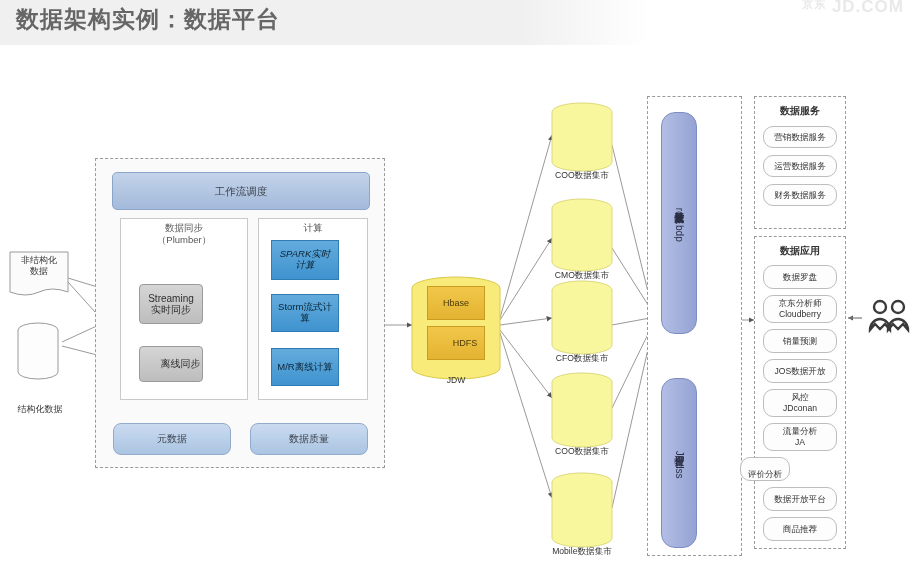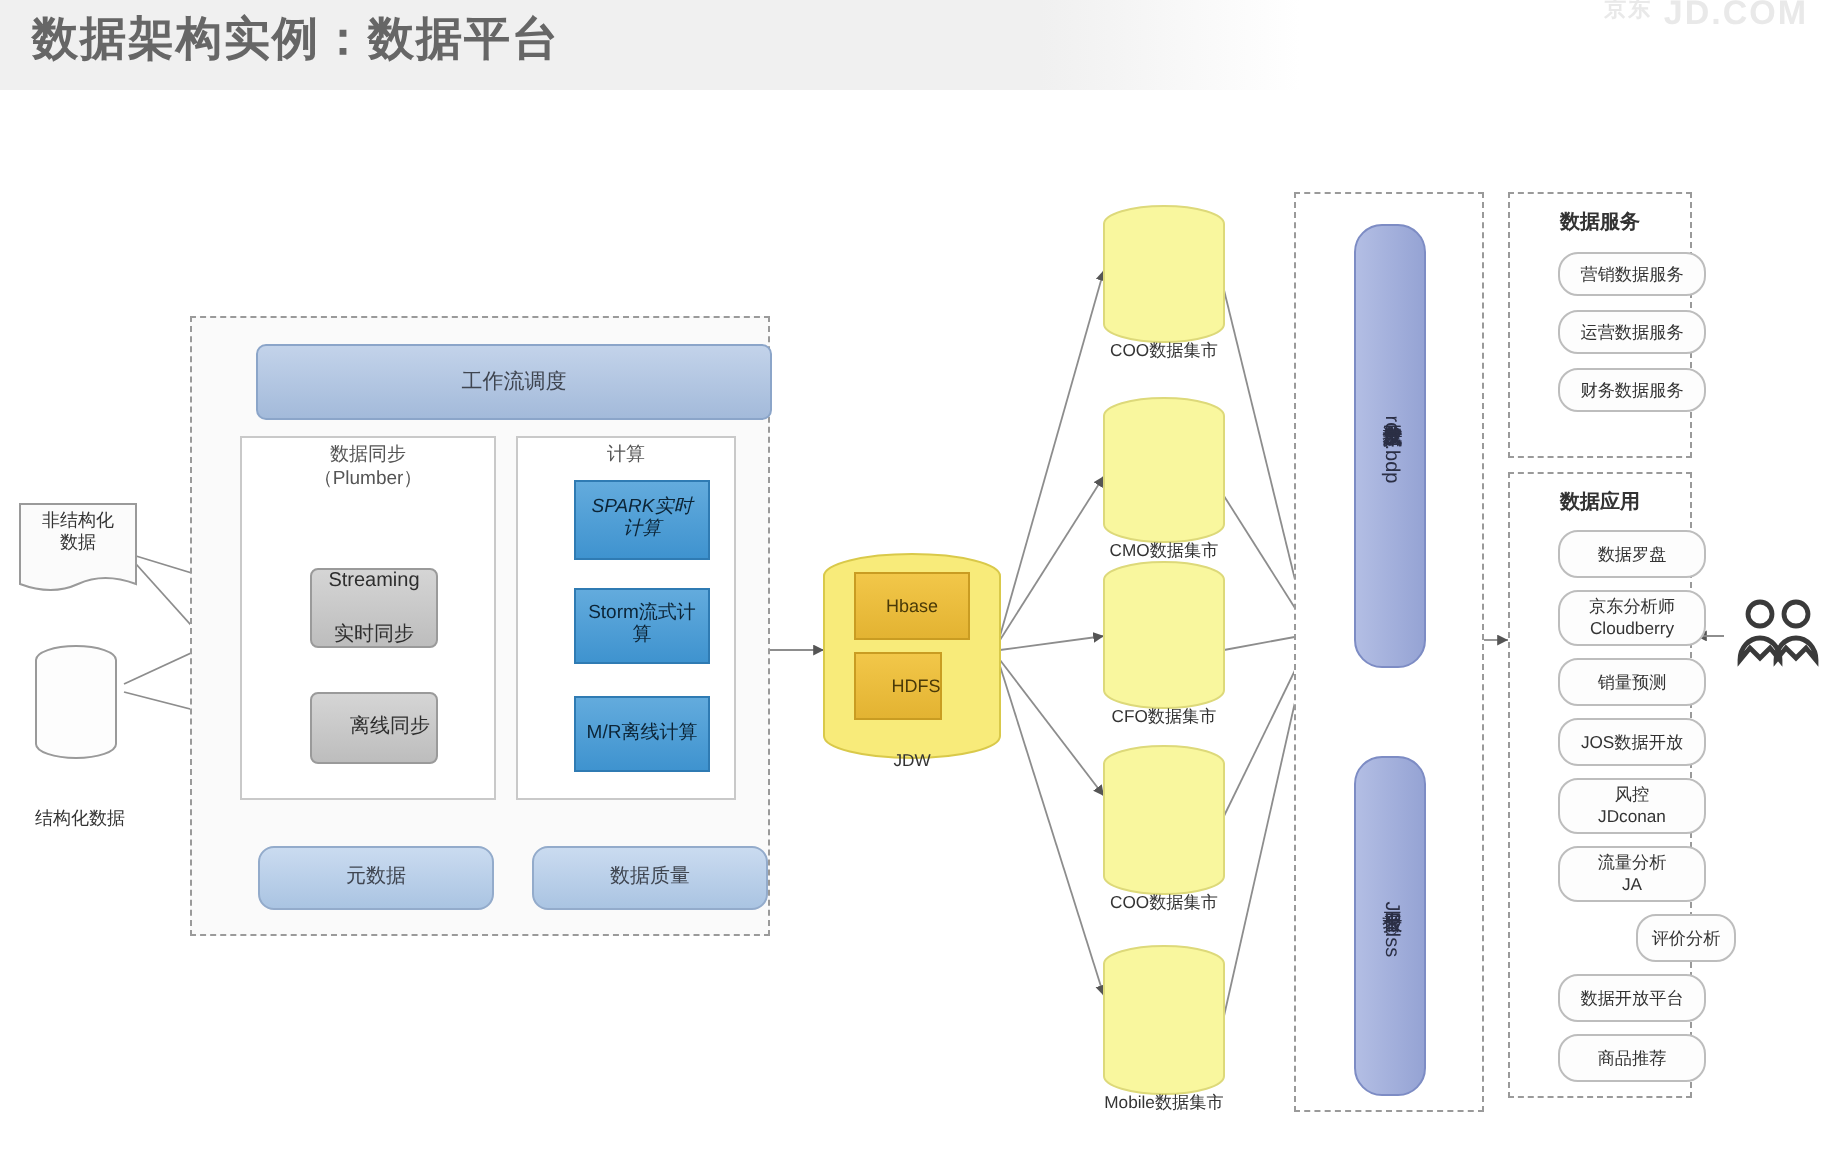--- a/index.html
+++ b/index.html
@@ -32,21 +32,21 @@
     position:absolute;right:14px;top:-3px;
     font-size:17px;font-weight:bold;color:#e9e9e9;
     letter-spacing:1px;white-space:nowrap;
   }
   .watermark .cn{font-size:11px;vertical-align:top;}
 
   
   svg.layer{position:absolute;left:0;top:0;width:918px;height:586px;pointer-events:none;}
 
   
-  .node{position:absolute;box-sizing:border-box;display:flex;align-items:center;justify-content:center;text-align:center;line-height:1.15;margin-left:16px;}
+  .node{position:absolute;box-sizing:border-box;display:flex;align-items:center;justify-content:center;text-align:center;line-height:1.15;}
 
   .dashed-group{
     position:absolute;box-sizing:border-box;
     border:1px dashed #9a9a9a;background:#fafafa;
   }
   .solid-group{
     position:absolute;box-sizing:border-box;
     border:1px solid #c9c9c9;background:#ffffff;
   }
   .group-label{
@@ -58,21 +58,21 @@
     left:112px;top:172px;width:258px;height:38px;
     background:linear-gradient(to bottom,#c3d3ea,#a3bada);
     border:1px solid #8ba5c9;border-radius:5px;
     font-size:10.5px;color:#3f4550;
   }
 
   
   .grey-node{
     background:linear-gradient(to bottom,#d5d5d5,#bdbdbd);
     border:1px solid #9a9a9a;border-radius:4px;
-    font-size:10px;color:#2e2e2e;justify-content:space-between;
+    font-size:10px;color:#2e2e2e;
   }
 
   
   .blue-node{
     background:linear-gradient(to bottom,#63abdd,#3f93cf);
     border:1px solid #2f7bb3;
     font-size:9.5px;color:#0c2436;
   }
 
   
@@ -234,21 +234,21 @@
     <span>数据质量</span>
   </div>
 
   <svg class="layer" viewBox="0 0 918 586">
     <ellipse cx="456" cy="288" rx="44" ry="11" fill="#f8eb7a" stroke="#d9c94a" stroke-width="1"></ellipse>
     <path d="M412,288 L412,368 A44,11 0 0 0 500,368 L500,288" fill="#f8eb7a" stroke="#d9c94a" stroke-width="1"></path>
   </svg>
   <div class="jdw-inner" style="left:427px;top:286px;width:58px;height:34px;">
     <span>Hbase</span>
   </div>
-  <div class="jdw-inner" style="left:427px;top:326px;width:44px;height:34px;padding-left:18px;">
+  <div class="jdw-inner" style="left:427px;top:326px;width:58px;height:34px;padding-left:18px;">
     <span>HDFS</span>
   </div>
   <div class="cyl-label" style="left:406px;top:375px;width:100px;">JDW</div>
 
   <svg class="layer" viewBox="0 0 918 586">
 
     <ellipse cx="582" cy="112" rx="30" ry="9" fill="#f9f79e" stroke="#ddd97a" stroke-width="1"></ellipse>
     <path d="M552,112 L552,162 A30,9 0 0 0 612,162 L612,112" fill="#f9f79e" stroke="#ddd97a" stroke-width="1"></path>
 
     <ellipse cx="582" cy="208" rx="30" ry="9" fill="#f9f79e" stroke="#ddd97a" stroke-width="1"></ellipse>
@@ -315,21 +315,21 @@
     <span></span>
   </div>
   <div class="node pill" style="left:763px;top:389px;width:74px;height:28px;flex-direction:column;">
     <span>风控</span>
     <span>JDconan</span>
   </div>
   <div class="node pill" style="left:763px;top:423px;width:74px;height:28px;flex-direction:column;">
     <span>流量分析</span>
     <span>JA</span>
   </div>
-  <div class="node pill" style="left:802px;top:457px;width:50px;height:24px;flex-direction:column;">
+  <div class="node pill" style="left:740px;top:457px;width:50px;height:24px;flex-direction:column;justify-content:flex-end;">
     <span>评价分析</span>
     <span></span>
   </div>
   <div class="node pill" style="left:763px;top:487px;width:74px;height:24px;flex-direction:column;">
     <span>数据开放平台</span>
     <span></span>
   </div>
   <div class="node pill" style="left:763px;top:517px;width:74px;height:24px;flex-direction:column;">
     <span>商品推荐</span>
     <span></span>

